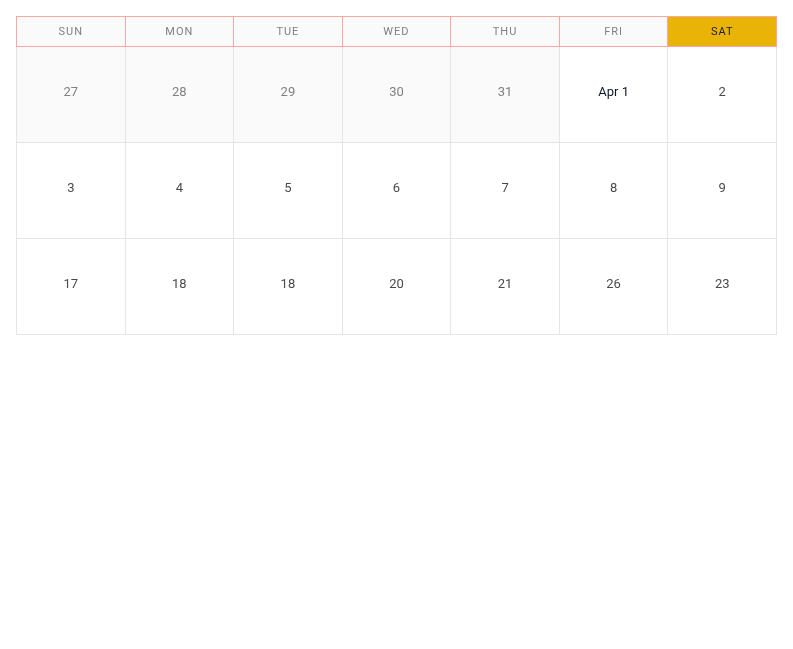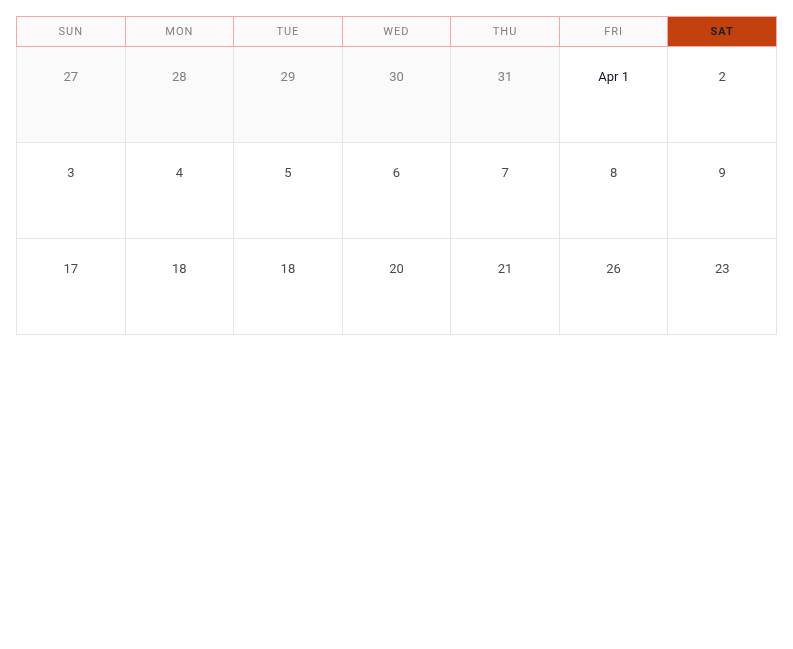--- a/index.html
+++ b/index.html
@@ -24,29 +24,28 @@
       font-size: 11px;
       font-weight: 400;
       letter-spacing: 1px;
       color: #808080;
       text-align: center;
       vertical-align: middle;
       background: #fafafa;
     }
     .calendar th.in-month {
       color: #222;
-      background: #c2410c;
-      font-weight: bold;
+      background: #eab308;
     }
     .calendar td {
       height: 96px;
       border: 1px solid #e5e5e5;
       vertical-align: top;
       text-align: center;
-      padding-top: 16px;
+      padding-top: 31px;
       font-size: 13px;
       color: #4a4a4a;
       background: #fff;
       cursor: pointer;
     }
     .calendar td.other-month {
       background: #fafafa;
       color: #808080;
     }
     .calendar td.month-start {

